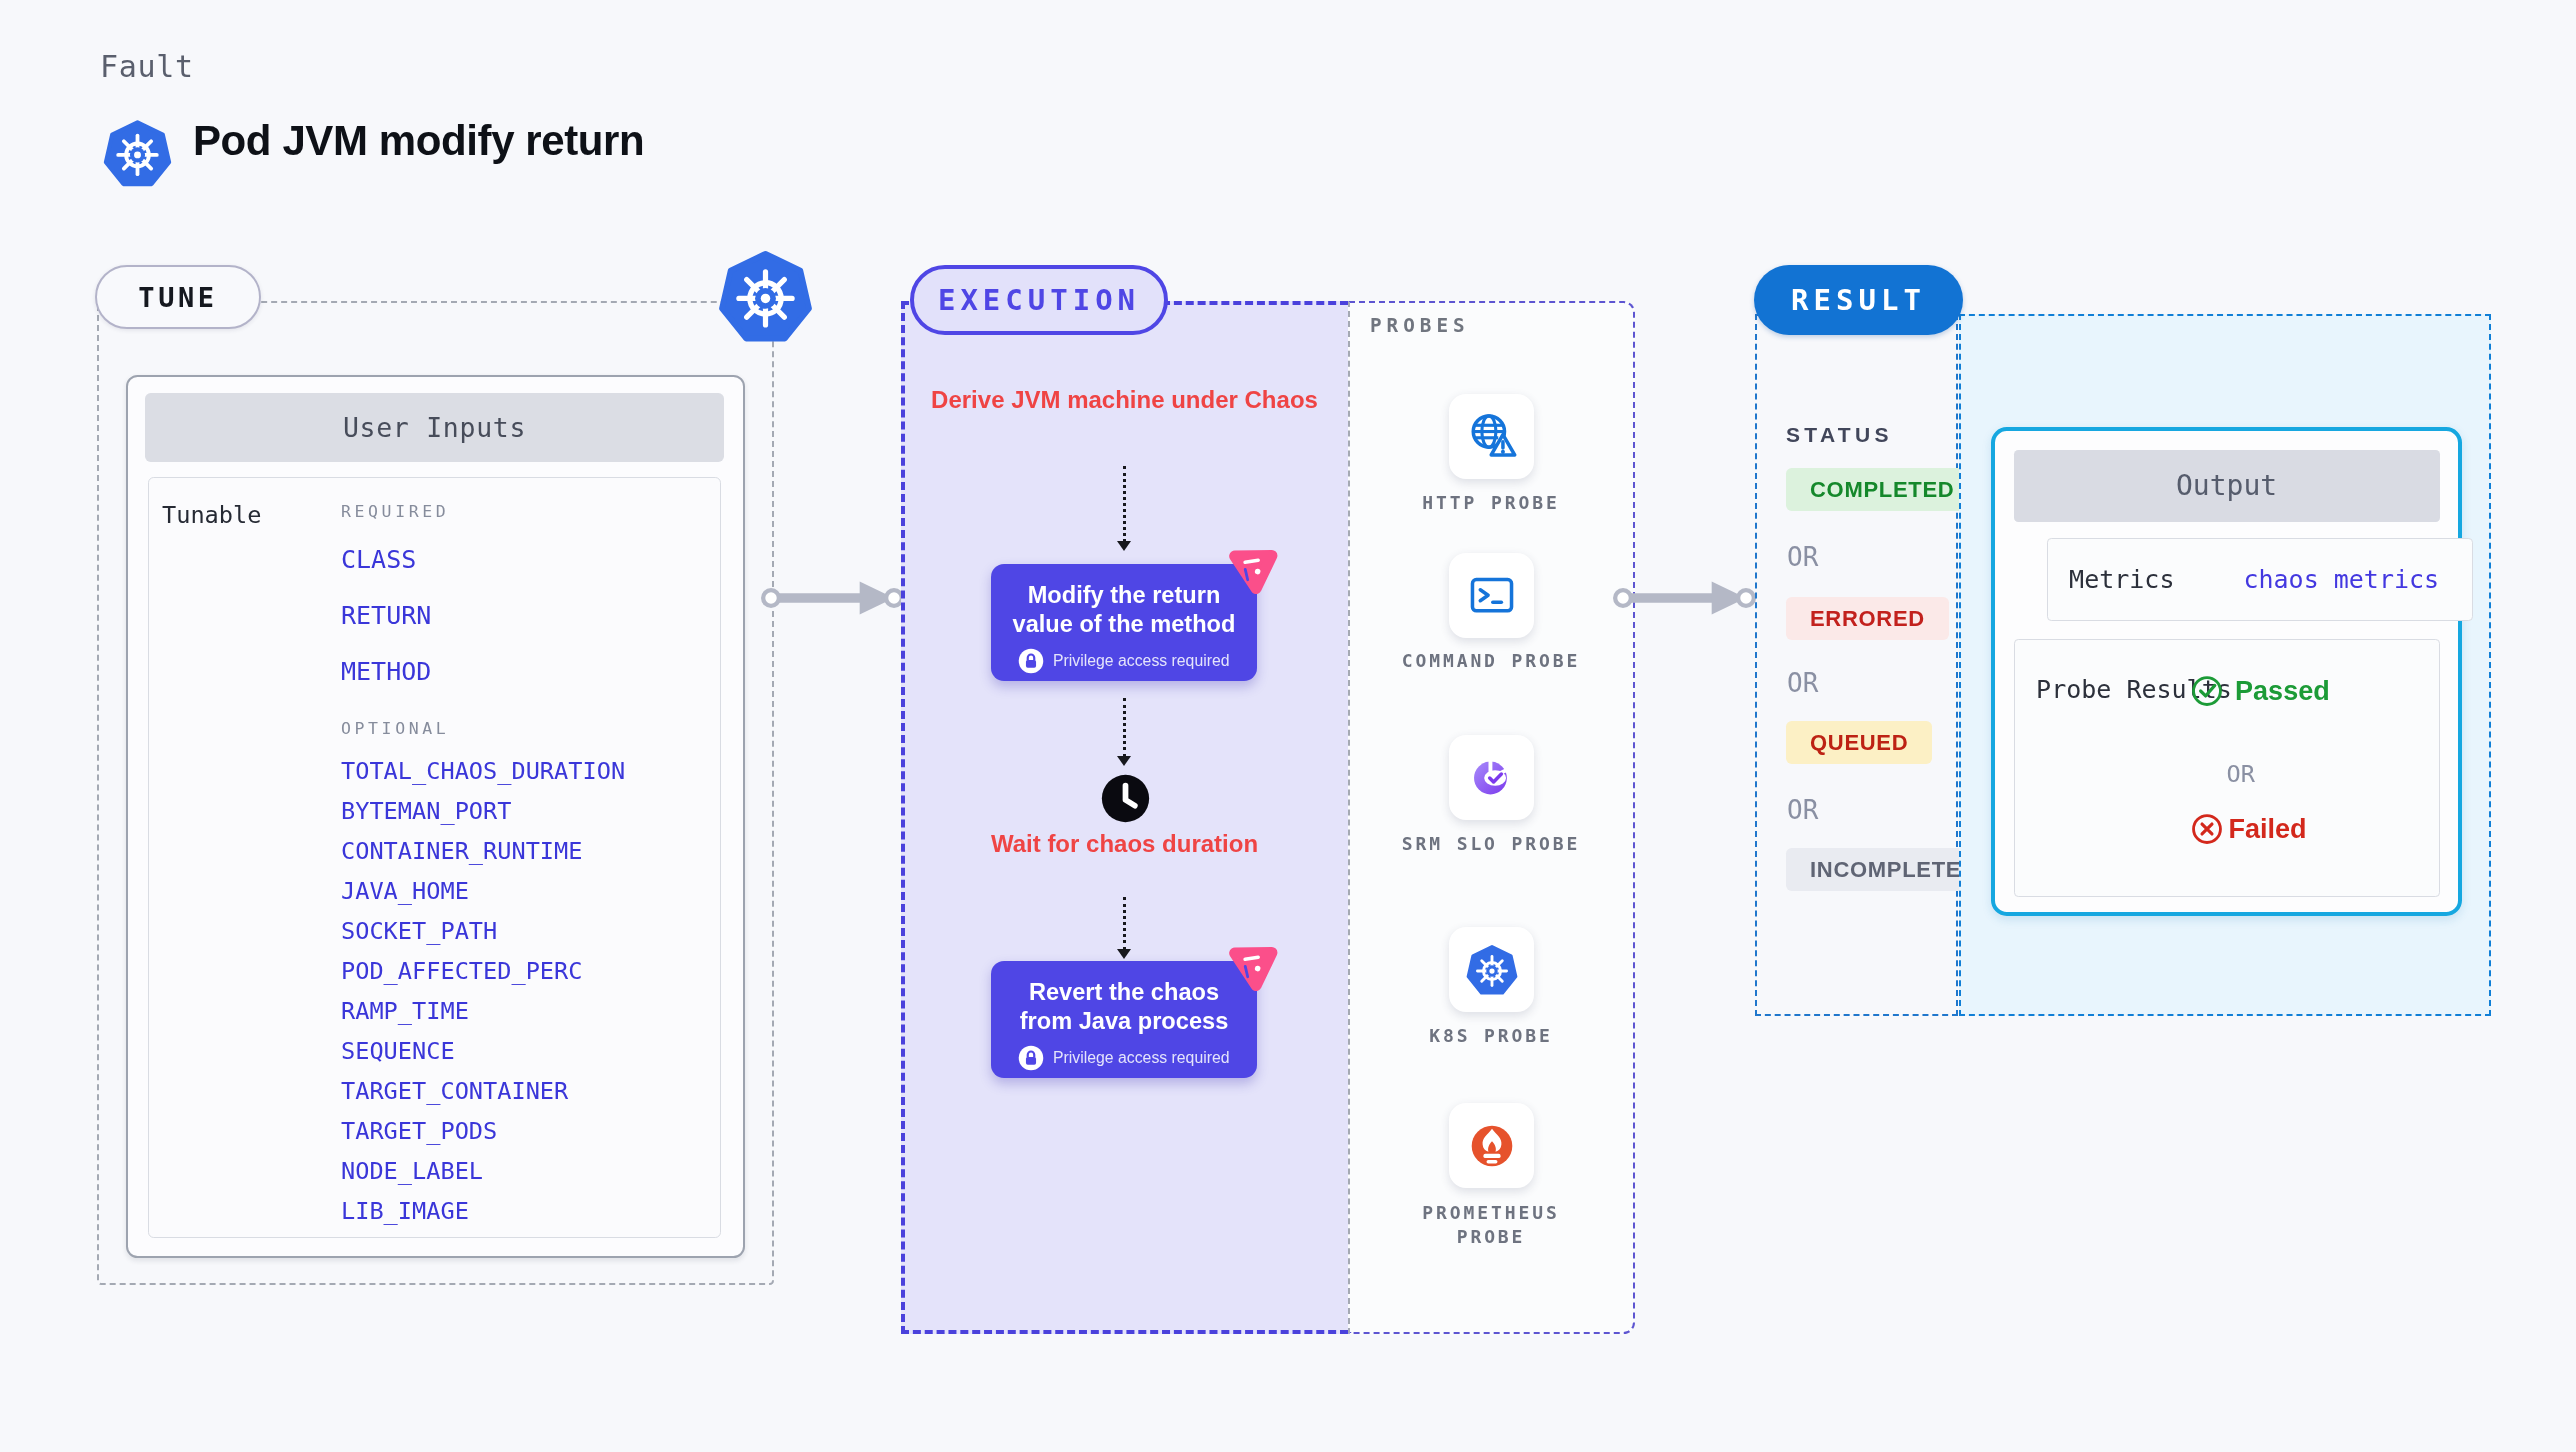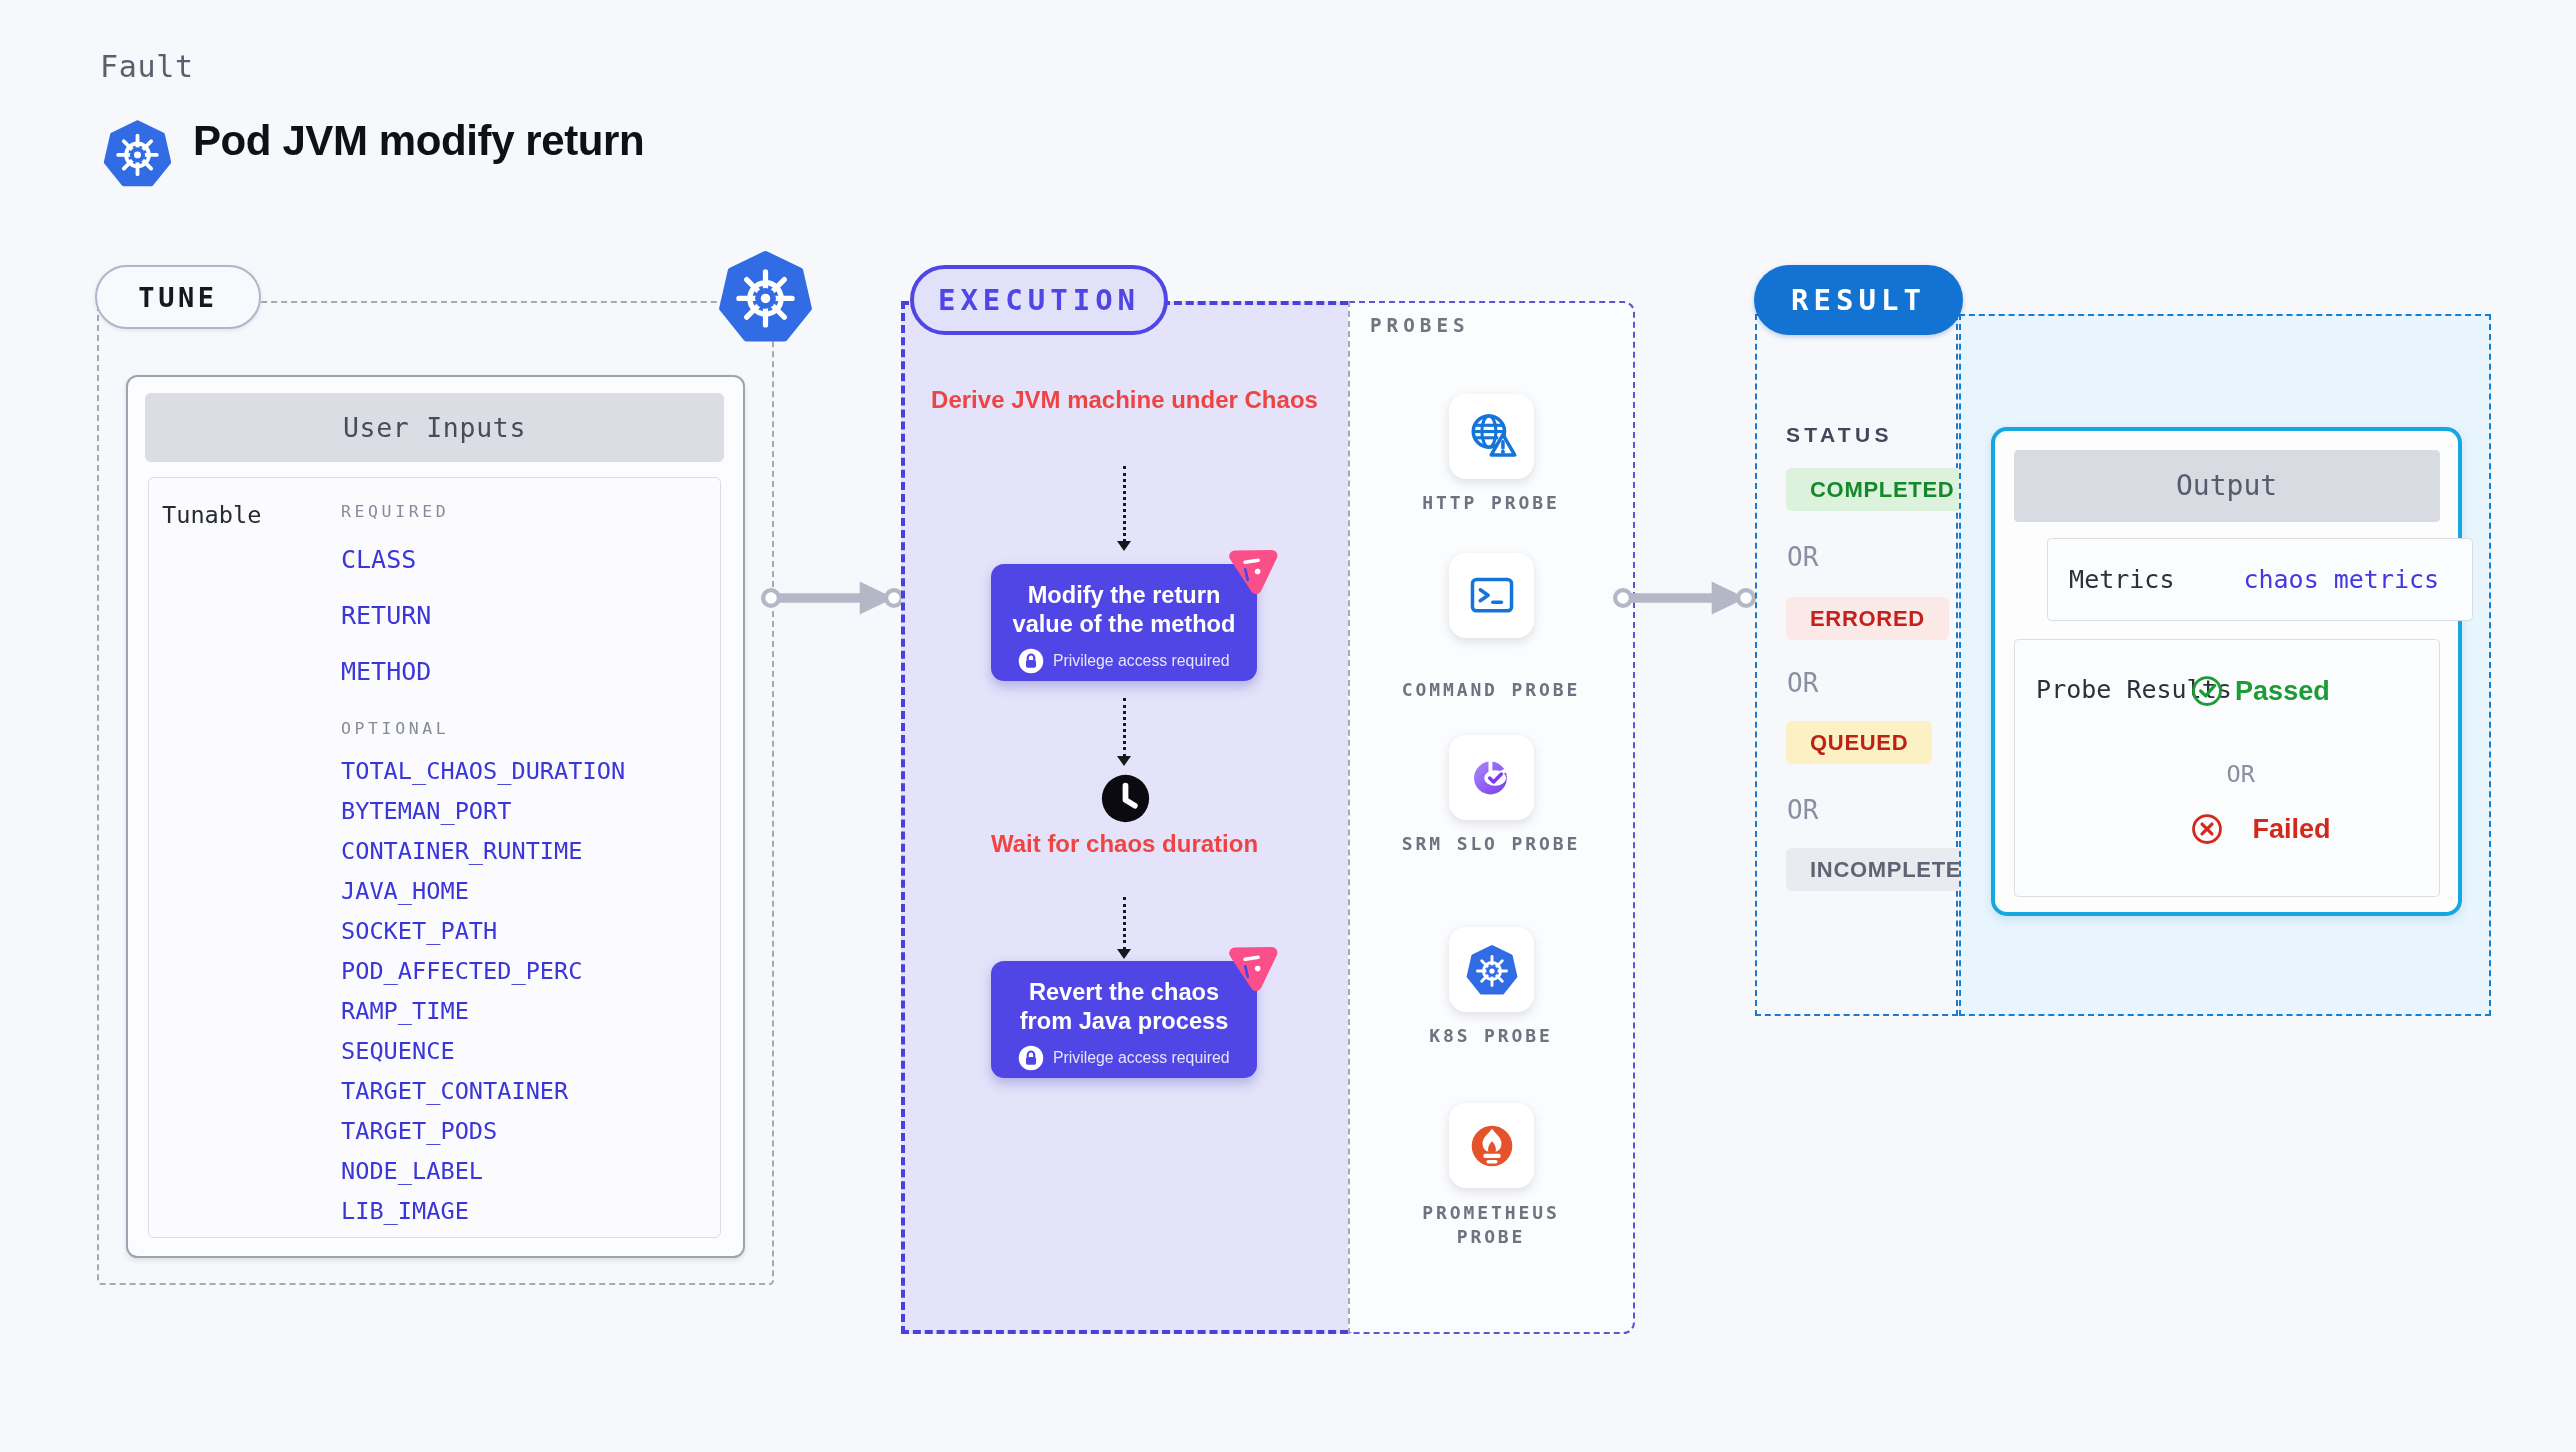--- a/index.html
+++ b/index.html
@@ -99,21 +99,21 @@
   .metrics-value{margin-left:69px;font-size:25px;color:#4338e0;
     font-family:"DejaVu Sans Mono","Liberation Mono",monospace;}
   .proberes-row{position:absolute;left:18.6px;top:208px;width:426px;height:258px;border:1.4px solid #d9dce3;
     border-radius:4.3px;background:#fbfcfd;box-sizing:border-box;}
   .proberes-label{position:absolute;left:21.5px;top:33px;font-size:25px;color:#2c303b;line-height:33px;
     font-family:"DejaVu Sans Mono","Liberation Mono",monospace;}
   .passed-row{position:absolute;left:175px;top:34px;display:flex;align-items:center;gap:11.5px;
     font-size:27px;font-weight:700;color:#1c9b37;}
   .probe-or{position:absolute;left:212px;top:120px;font-size:23.6px;color:#8a90a3;
     font-family:"DejaVu Sans Mono","Liberation Mono",monospace;}
-  .failed-row{position:absolute;left:175px;top:172px;display:flex;align-items:center;gap:29px;
+  .failed-row{position:absolute;left:175px;top:172px;display:flex;align-items:center;gap:5px;
     font-size:27px;font-weight:700;color:#d3281c;}
 </style>
 </head>
 <body>
 
 <svg width="0" height="0" style="position:absolute">
   <defs>
     <symbol id="k8s-sym" viewBox="0 0 100 100">
       <polygon points="50,5 86.7,22.7 95.8,62.5 70.4,94.3 29.6,94.3 4.2,62.5 13.3,22.7" fill="#326ce5" stroke="#326ce5" stroke-width="6" stroke-linejoin="round"></polygon>
       <g stroke="#ffffff" stroke-width="5.5" stroke-linecap="round">
@@ -292,21 +292,21 @@
         <use href="#globe-warning-sym"></use>
       </svg>
   </div>
   <div class="probe-label" style="top:491px">HTTP PROBE</div>
 
   <div class="probe-item-card" style="top:553px">
     <svg width="50" height="50" viewBox="0 0 70 70">
         <use href="#terminal-sym"></use>
       </svg>
   </div>
-  <div class="probe-label" style="top:678px">COMMAND PROBE</div>
+  <div class="probe-label" style="top:649px">COMMAND PROBE</div>
 
   <div class="probe-item-card" style="top:735px">
     <svg width="50" height="50" viewBox="0 0 70 70">
         <use href="#slo-pie-sym"></use>
       </svg>
   </div>
   <div class="probe-label" style="top:832px">SRM SLO PROBE</div>
 
   <div class="probe-item-card" style="top:927px">
     <svg width="52" height="52" viewBox="0 0 72 72">

